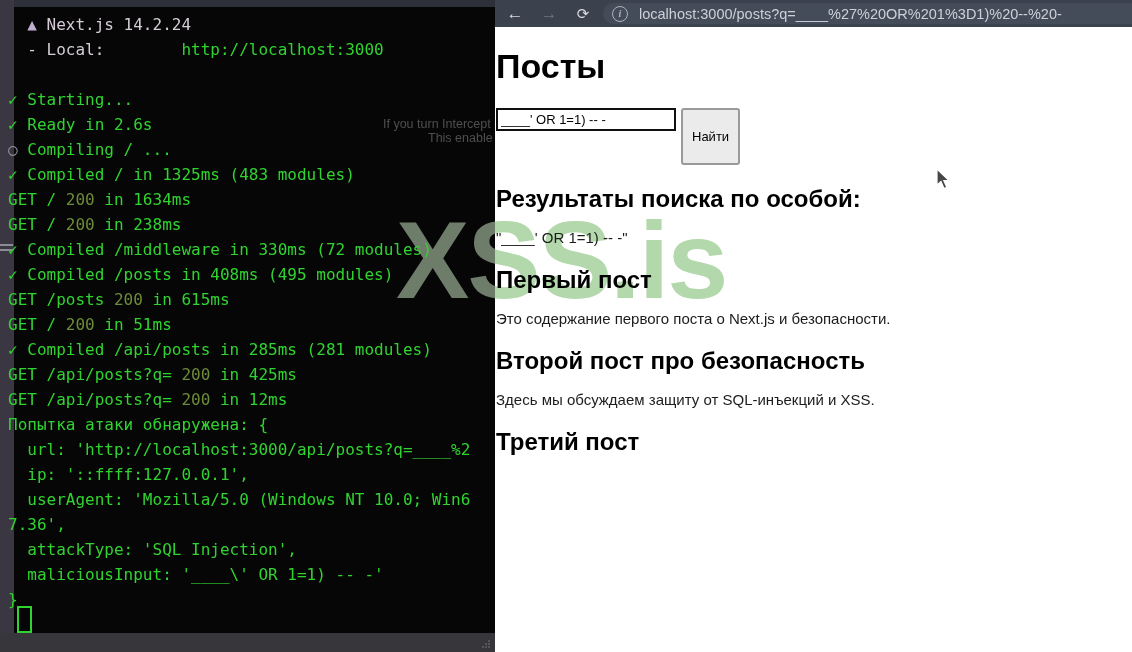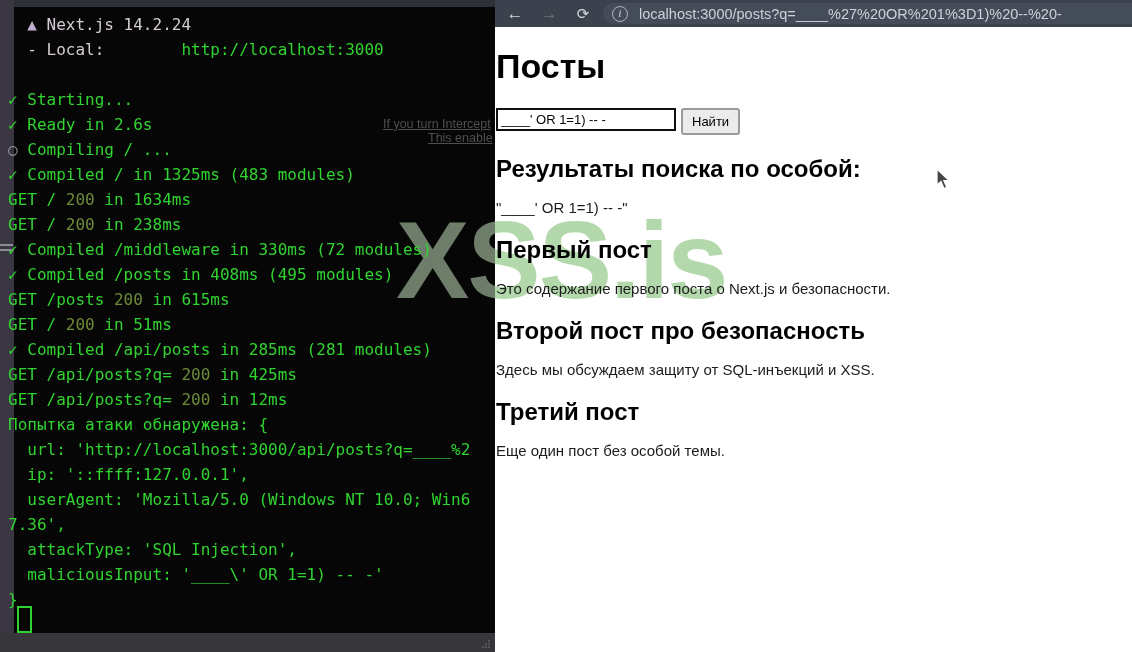--- a/index.html
+++ b/index.html
@@ -36,21 +36,20 @@
     border:2px solid #31d331;z-index:3;
   }
   .wm-terminal{
     position:absolute;left:396px;top:205px;z-index:1;
     font-weight:bold;font-size:110px;line-height:1;letter-spacing:-2px;color:#6e7d6a;
     font-family:"Liberation Sans",sans-serif;white-space:nowrap;
   }
   .wm-gray-1,.wm-gray-2{
     position:absolute;z-index:2;font-size:12.5px;color:#4f4f4f;white-space:nowrap;
     font-family:"Liberation Sans",sans-serif;
-    text-decoration:underline;
   }
   .wm-gray-1{left:383px;top:117px;}
   .wm-gray-2{left:428px;top:131px;}
   
   #browser-pane{
     position:absolute;left:495px;top:0;width:637px;height:652px;
     background:#ffffff;overflow:hidden;
   }
   .toolbar{position:absolute;left:0;top:0;width:637px;height:27px;background:#3b414d;z-index:5;}
   .nav-btn{
@@ -75,21 +74,21 @@
   #page-content{position:absolute;left:0;top:27px;width:637px;z-index:3;padding:0 0 0 1px;}
   #page-content h1{font-size:34px;font-weight:bold;margin:20px 0 22px 0;color:#000;}
   #page-content h2{font-size:24px;font-weight:bold;margin:20px 0 16px 0;color:#000;}
   #page-content p{font-size:15px;margin:16px 0;color:#1c1c1c;}
   .search-row{margin:0 0 2px 0;display:flex;align-items:flex-start;}
   .search-input{
     width:170px;height:17px;border:2px solid #101010;font-size:13px;padding:1px 3px;
     font-family:"Liberation Sans",sans-serif;background:#fff;color:#000;
   }
   .search-btn{
-    margin-left:5px;font-size:13px;padding:4px 9px;background:#ebebeb;border:2px solid #9a9a9a;
+    margin-left:5px;font-size:13px;padding:19px 9px;background:#ebebeb;border:2px solid #9a9a9a;
     border-radius:3px;color:#000;font-family:"Liberation Sans",sans-serif;
   }
   .wm-page{
     position:absolute;left:-99px;top:205px;z-index:1;
     font-weight:bold;font-size:110px;line-height:1;letter-spacing:-2px;color:#b3d8ab;
     font-family:"Liberation Sans",sans-serif;white-space:nowrap;
   }
   .mouse-cursor{position:absolute;left:441px;top:168px;z-index:9;}
 </style>
 </head>
@@ -142,20 +141,19 @@
 
     <h2>Результаты поиска по особой:</h2>
     <p>"____' OR 1=1) -- -"</p>
 
     <div id="posts">
         <h2>Первый пост</h2>
         <p>Это содержание первого поста о Next.js и безопасности.</p>
         <h2>Второй пост про безопасность</h2>
         <p>Здесь мы обсуждаем защиту от SQL-инъекций и XSS.</p>
         <h2>Третий пост</h2>
-        <p>Еще один пост без особой темы.</p>
       </div>
   </div>
 
   <svg class="mouse-cursor" width="16" height="22" viewBox="0 0 16 22">
     <polygon points="1,1 1,17 5,13.5 8,20.5 10.8,19.3 7.8,12.5 13,12.5" fill="#474747" stroke="#ffffff" stroke-width="1.2"></polygon>
   </svg>
 </div>
 
 </body></html>

